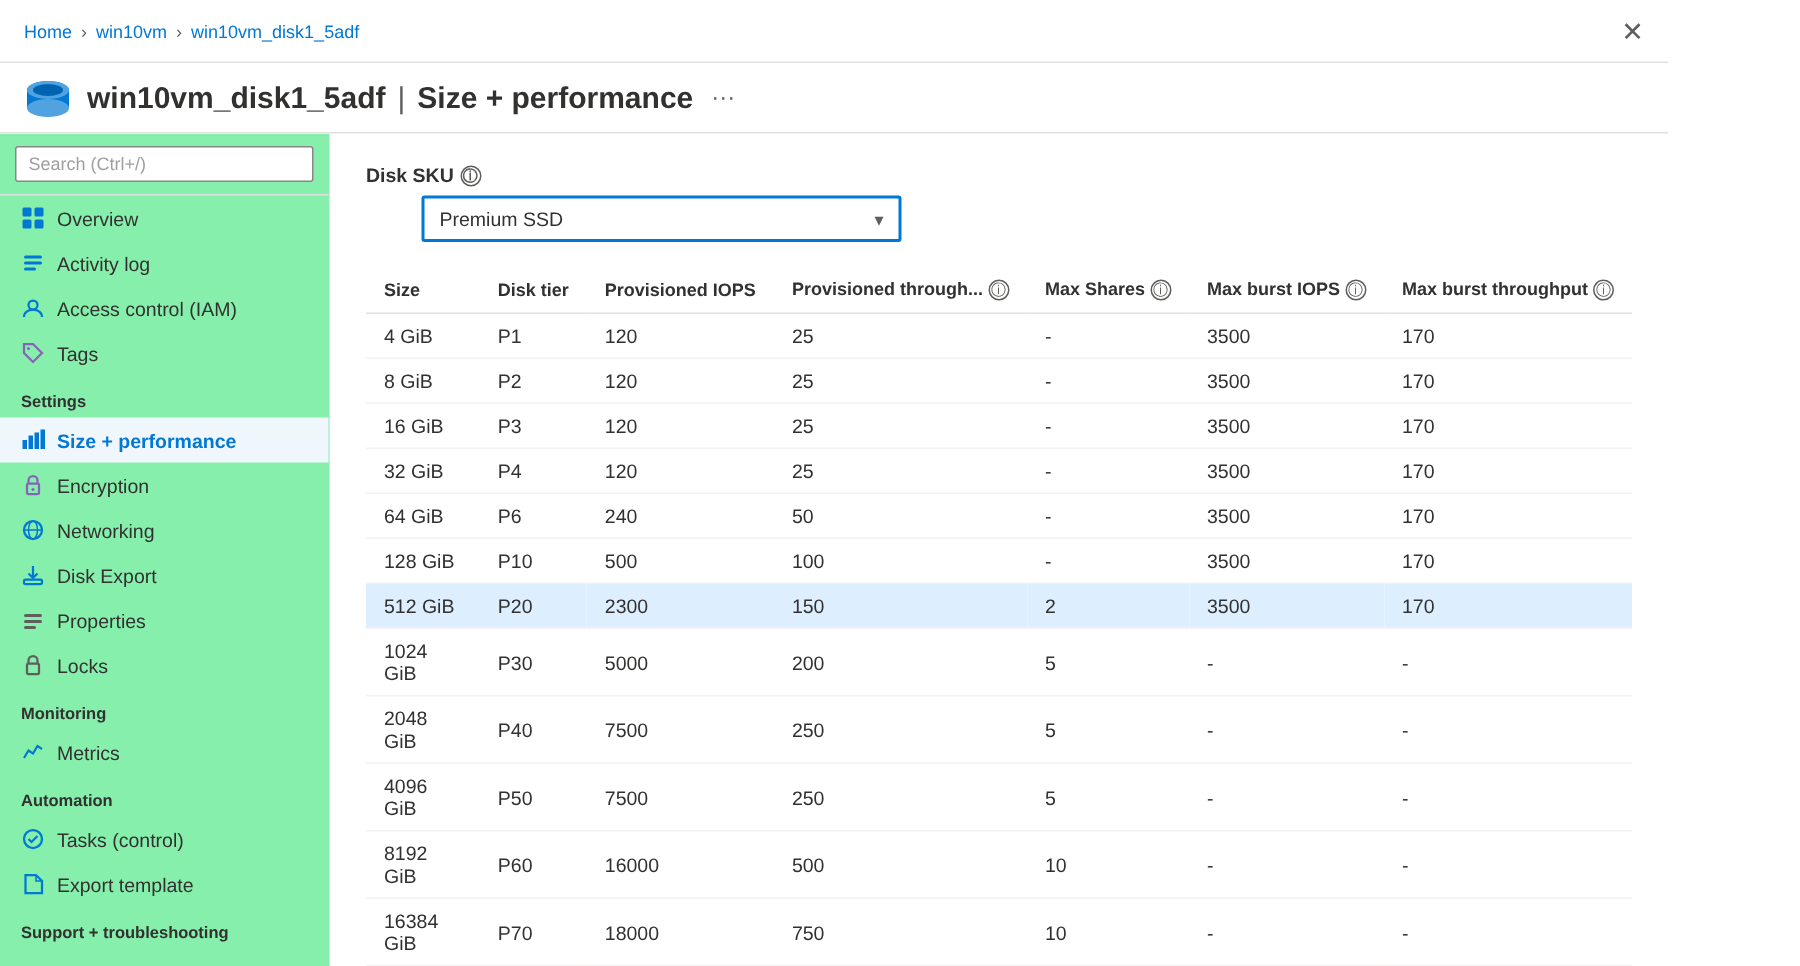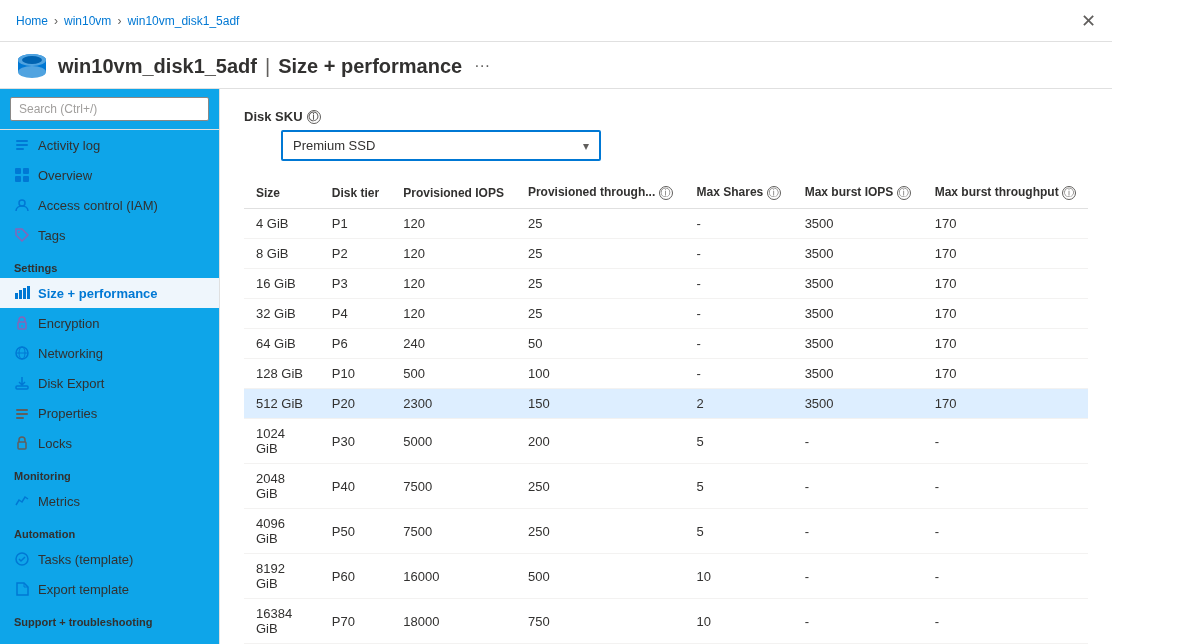--- a/index.html
+++ b/index.html
@@ -16,21 +16,21 @@
     
     .resource-header { display: flex; align-items: center; padding: 8px 16px 6px 16px; background: #fff; border-bottom: 1px solid #e0e0e0; }
     .resource-icon { width: 32px; height: 32px; margin-right: 10px; }
     .resource-title { font-size: 20px; font-weight: 600; color: #323130; }
     .resource-subtitle { font-size: 12px; color: #605e5c; }
 
     
     .main-layout { display: flex; flex: 1; overflow: hidden; }
 
     
-    .sidebar { width: 220px; min-width: 220px; border-right: 1px solid #e0e0e0; overflow-y: auto; background: #0ea5e9; }
+    .sidebar { width: 220px; min-width: 220px; border-right: 1px solid #e0e0e0; overflow-y: auto; background: #86efac; }
     .sidebar-search { padding: 8px 10px; border-bottom: 1px solid #e0e0e0; }
     .sidebar-search input { width: 100%; border: 1px solid #8a8886; border-radius: 2px; padding: 4px 8px; font-size: 12px; color: #323130; }
     .sidebar-search input::placeholder { color: #a19f9d; }
 
     .sidebar-item { display: flex; align-items: center; padding: 7px 10px 7px 14px; cursor: pointer; font-size: 13px; color: #323130; gap: 8px; }
     .sidebar-item.active { background: #eff6fc; color: #0078d4; font-weight: 600; }
     .sidebar-item .item-icon { width: 16px; height: 16px; display: flex; align-items: center; justify-content: center; flex-shrink: 0; }
 
     .sidebar-section-label { padding: 12px 14px 4px 14px; font-size: 11px; font-weight: 700; color: #323130; text-transform: none; letter-spacing: 0; }
 
@@ -93,43 +93,43 @@
   <div class="main-layout">
 
     <div class="sidebar">
       <div class="sidebar-search">
         <input type="text" placeholder="Search (Ctrl+/)" style="">
       </div>
 
       <div class="sidebar-item">
         <span class="item-icon">
           <svg width="16" height="16" viewBox="0 0 16 16">
-              <rect x="2" y="3" width="12" height="2" rx="1" fill="#0078d4"></rect>
-              <rect x="2" y="7" width="12" height="2" rx="1" fill="#0078d4"></rect>
-              <rect x="2" y="11" width="8" height="2" rx="1" fill="#0078d4"></rect>
-            </svg>
-        </span>
-        <span>Activity log</span>
-      </div>
-
-      <div class="sidebar-item">
-        <span class="item-icon">
-          <svg width="16" height="16" viewBox="0 0 16 16">
               <rect x="1" y="1" width="6" height="6" rx="1" fill="#0078d4"></rect>
               <rect x="9" y="1" width="6" height="6" rx="1" fill="#0078d4"></rect>
               <rect x="1" y="9" width="6" height="6" rx="1" fill="#0078d4"></rect>
               <rect x="9" y="9" width="6" height="6" rx="1" fill="#0078d4"></rect>
             </svg>
         </span>
         <span>Overview</span>
       </div>
 
       <div class="sidebar-item">
         <span class="item-icon">
           <svg width="16" height="16" viewBox="0 0 16 16">
+              <rect x="2" y="3" width="12" height="2" rx="1" fill="#0078d4"></rect>
+              <rect x="2" y="7" width="12" height="2" rx="1" fill="#0078d4"></rect>
+              <rect x="2" y="11" width="8" height="2" rx="1" fill="#0078d4"></rect>
+            </svg>
+        </span>
+        <span>Activity log</span>
+      </div>
+
+      <div class="sidebar-item">
+        <span class="item-icon">
+          <svg width="16" height="16" viewBox="0 0 16 16">
               <circle cx="8" cy="6" r="3" fill="none" stroke="#0078d4" stroke-width="1.5"></circle>
               <path d="M2 14c0-3 2.7-5 6-5s6 2 6 5" fill="none" stroke="#0078d4" stroke-width="1.5"></path>
             </svg>
         </span>
         <span>Access control (IAM)</span>
       </div>
 
       <div class="sidebar-item">
         <span class="item-icon">
           <svg width="16" height="16" viewBox="0 0 16 16">
@@ -220,21 +220,21 @@
 
       <div class="sidebar-section-label">Automation</div>
 
       <div class="sidebar-item">
         <span class="item-icon">
           <svg width="16" height="16" viewBox="0 0 16 16">
               <circle cx="8" cy="8" r="6" fill="none" stroke="#0078d4" stroke-width="1.5"></circle>
               <polyline points="5,8 7,10 11,6" fill="none" stroke="#0078d4" stroke-width="1.5"></polyline>
             </svg>
         </span>
-        <span>Tasks (template)</span>
+        <span>Tasks (control)</span>
       </div>
 
       <div class="sidebar-item">
         <span class="item-icon">
           <svg width="16" height="16" viewBox="0 0 16 16">
               <path d="M3 2h7l4 4v8H3V2z" fill="none" stroke="#0078d4" stroke-width="1.5"></path>
               <path d="M10 2v4h4" fill="none" stroke="#0078d4" stroke-width="1"></path>
             </svg>
         </span>
         <span>Export template</span>

